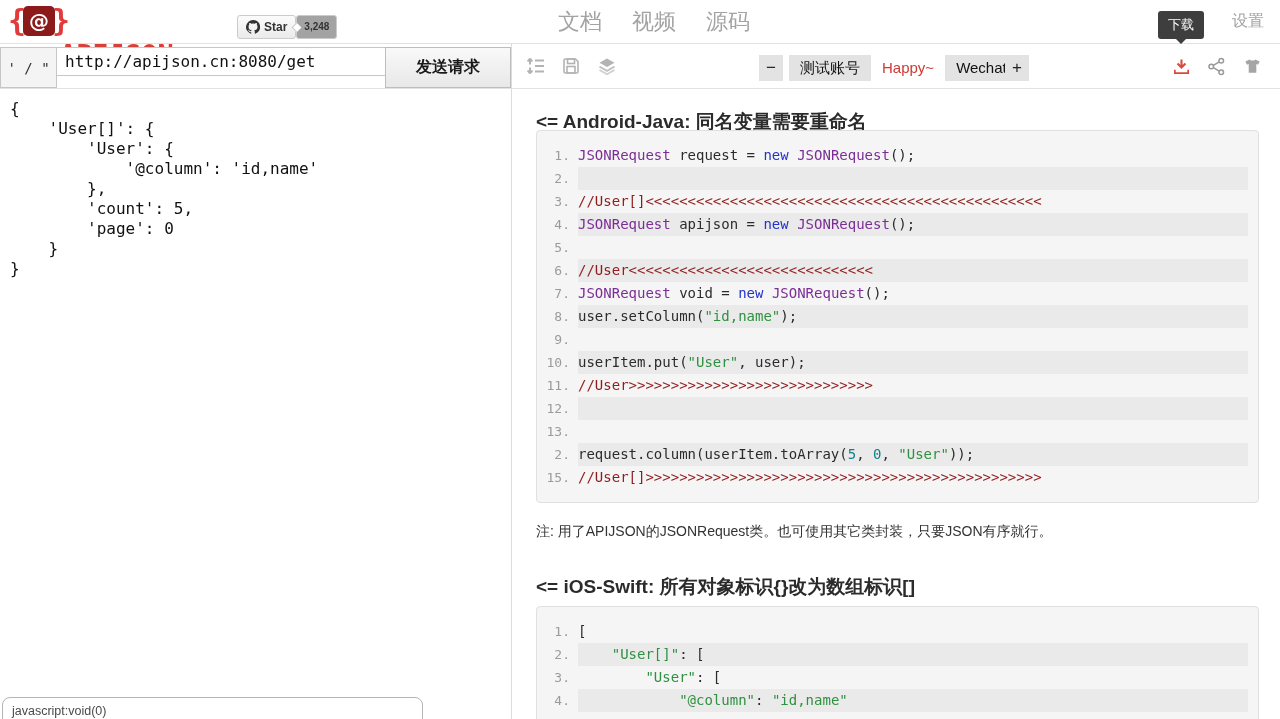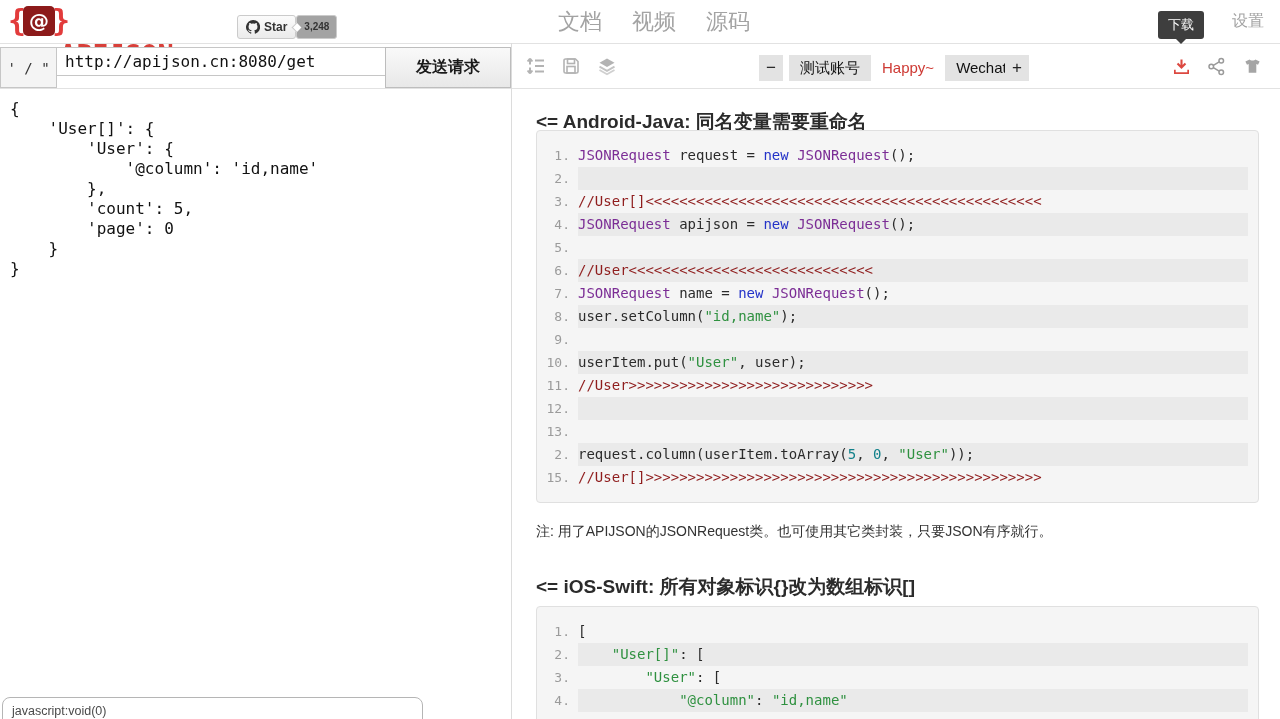--- a/index.html
+++ b/index.html
@@ -166,21 +166,21 @@
     <div class="cl">
       <span class="ln">5.</span>
       <span class="cd"> </span>
     </div>
     <div class="cl alt">
       <span class="ln">6.</span>
       <span class="cd"><span class="tk-cm">//User&lt;&lt;&lt;&lt;&lt;&lt;&lt;&lt;&lt;&lt;&lt;&lt;&lt;&lt;&lt;&lt;&lt;&lt;&lt;&lt;&lt;&lt;&lt;&lt;&lt;&lt;&lt;&lt;&lt;</span></span>
     </div>
     <div class="cl">
       <span class="ln">7.</span>
-      <span class="cd"><span class="tk-type">JSONRequest</span><span class="tk-pl"> name = </span><span class="tk-kw">new</span><span class="tk-pl"> </span><span class="tk-type">JSONRequest</span><span class="tk-pl">();</span></span>
+      <span class="cd"><span class="tk-type">JSONRequest</span><span class="tk-pl"> void = </span><span class="tk-kw">new</span><span class="tk-pl"> </span><span class="tk-type">JSONRequest</span><span class="tk-pl">();</span></span>
     </div>
     <div class="cl alt">
       <span class="ln">8.</span>
       <span class="cd"><span class="tk-pl">user.setColumn(</span><span class="tk-str">"id,name"</span><span class="tk-pl">);</span></span>
     </div>
     <div class="cl">
       <span class="ln">9.</span>
       <span class="cd"> </span>
     </div>
     <div class="cl alt">

